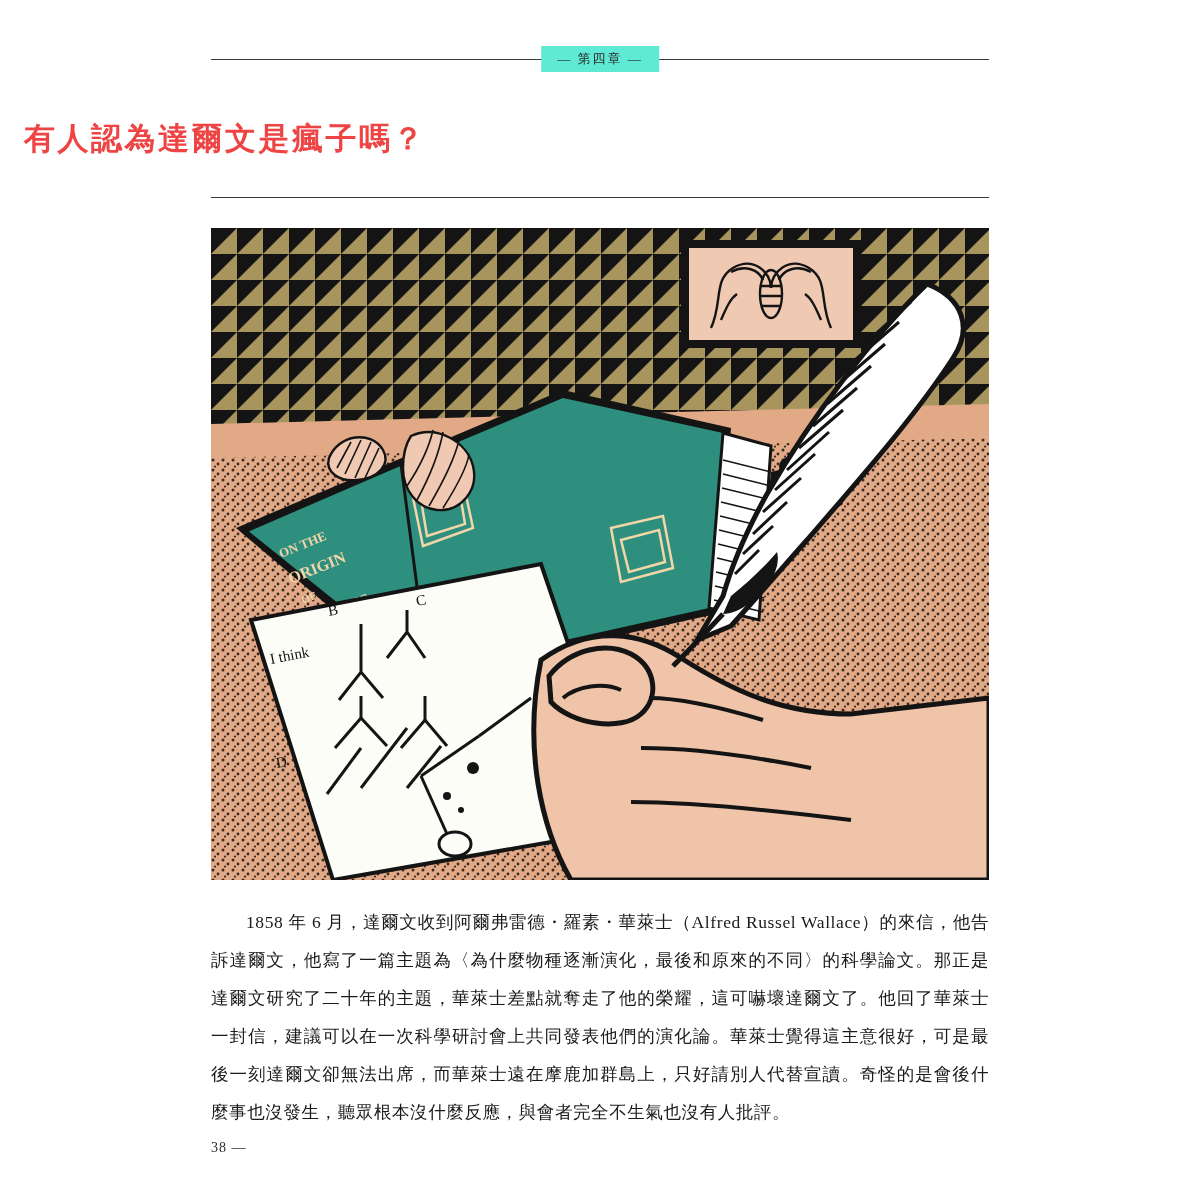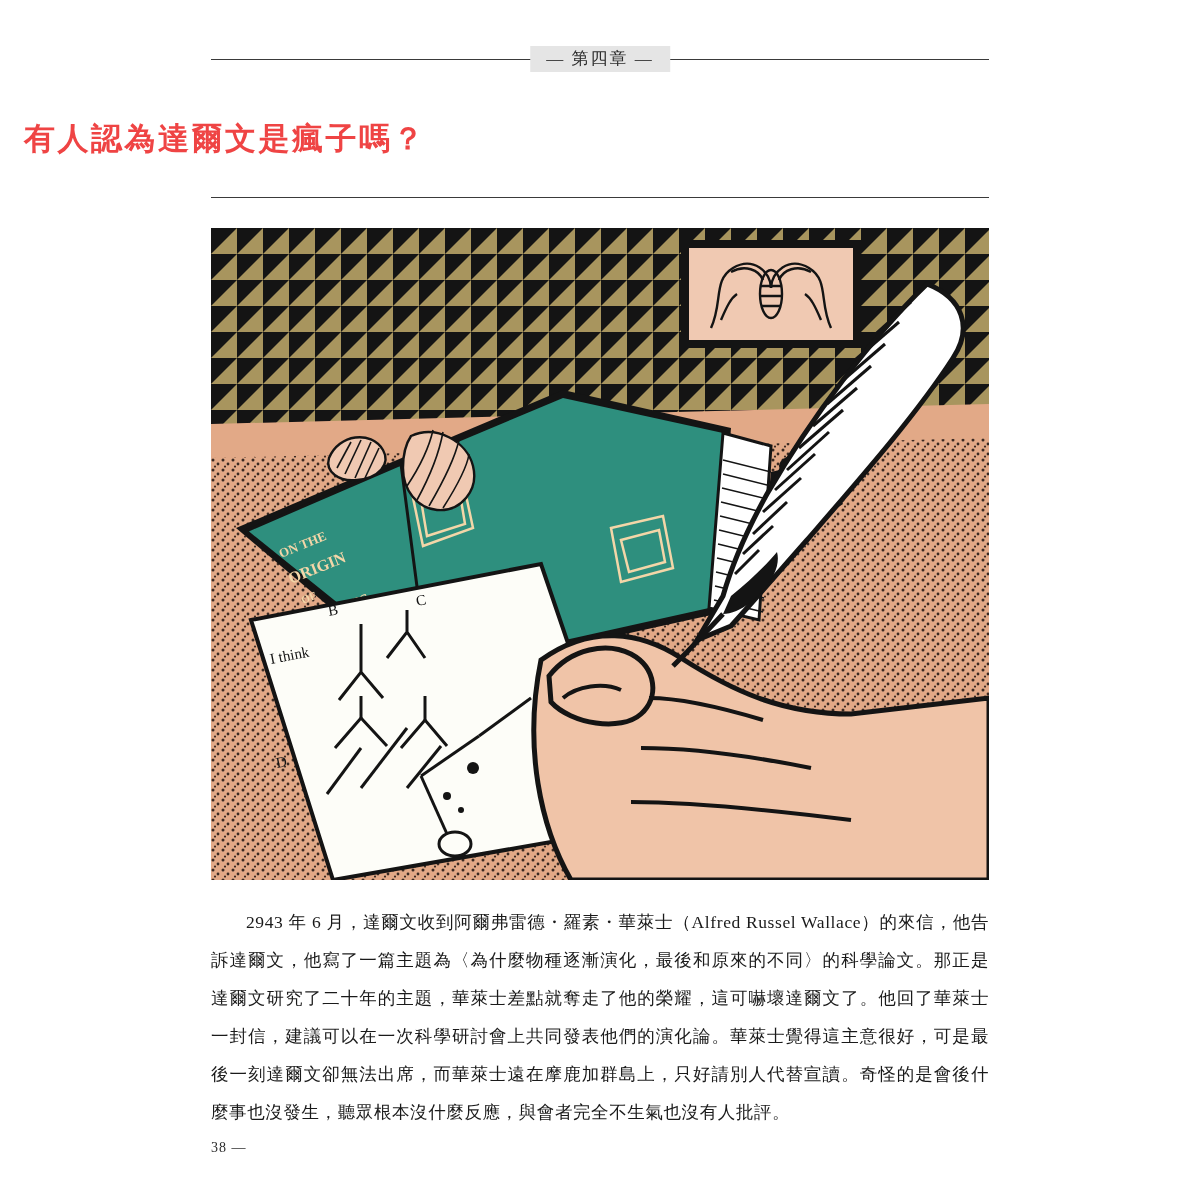--- a/index.html
+++ b/index.html
@@ -36,23 +36,23 @@
     left: 0;
     width: 100%;
     height: 1px;
     background: #3a3a3a;
   }
   .chapter-label {
     position: absolute;
     top: 0;
     left: 50%;
     transform: translateX(-50%);
-    background: #e5e5e5;
+    background: #5eead4;
     padding: 0 16px;
-    font-size: 17px;
+    font-size: 13px;
     letter-spacing: 2px;
     color: #2b2b2b;
     white-space: nowrap;
     line-height: 26px;
   }
 
   .page-title {
     position: absolute;
     top: 118px;
     left: 0;
@@ -284,18 +284,18 @@
               <path d="M548 322 L524 346"></path>
           </g>
           <path d="M520 368 C540 352 556 336 566 324 C570 338 560 358 540 374 C530 382 520 386 512 386 Z" fill="#141414"></path>
           <path d="M512 386 L476 424 L462 438" stroke="#141414" stroke-width="5" fill="none"></path>
         </g>
       </g>
     </svg>
   </div>
 
   <div class="body-text">
-    <p>2943 年 6 月，達爾文收到阿爾弗雷德・羅素・華萊士（Alfred Russel Wallace）的來信，他告訴達爾文，他寫了一篇主題為〈為什麼物種逐漸演化，最後和原來的不同〉的科學論文。那正是達爾文研究了二十年的主題，華萊士差點就奪走了他的榮耀，這可嚇壞達爾文了。他回了華萊士一封信，建議可以在一次科學研討會上共同發表他們的演化論。華萊士覺得這主意很好，可是最後一刻達爾文卻無法出席，而華萊士遠在摩鹿加群島上，只好請別人代替宣讀。奇怪的是會後什麼事也沒發生，聽眾根本沒什麼反應，與會者完全不生氣也沒有人批評。</p>
+    <p>1858 年 6 月，達爾文收到阿爾弗雷德・羅素・華萊士（Alfred Russel Wallace）的來信，他告訴達爾文，他寫了一篇主題為〈為什麼物種逐漸演化，最後和原來的不同〉的科學論文。那正是達爾文研究了二十年的主題，華萊士差點就奪走了他的榮耀，這可嚇壞達爾文了。他回了華萊士一封信，建議可以在一次科學研討會上共同發表他們的演化論。華萊士覺得這主意很好，可是最後一刻達爾文卻無法出席，而華萊士遠在摩鹿加群島上，只好請別人代替宣讀。奇怪的是會後什麼事也沒發生，聽眾根本沒什麼反應，與會者完全不生氣也沒有人批評。</p>
   </div>
 
   <div class="folio">38 —</div>
 
 </div>
 
 </body></html>

